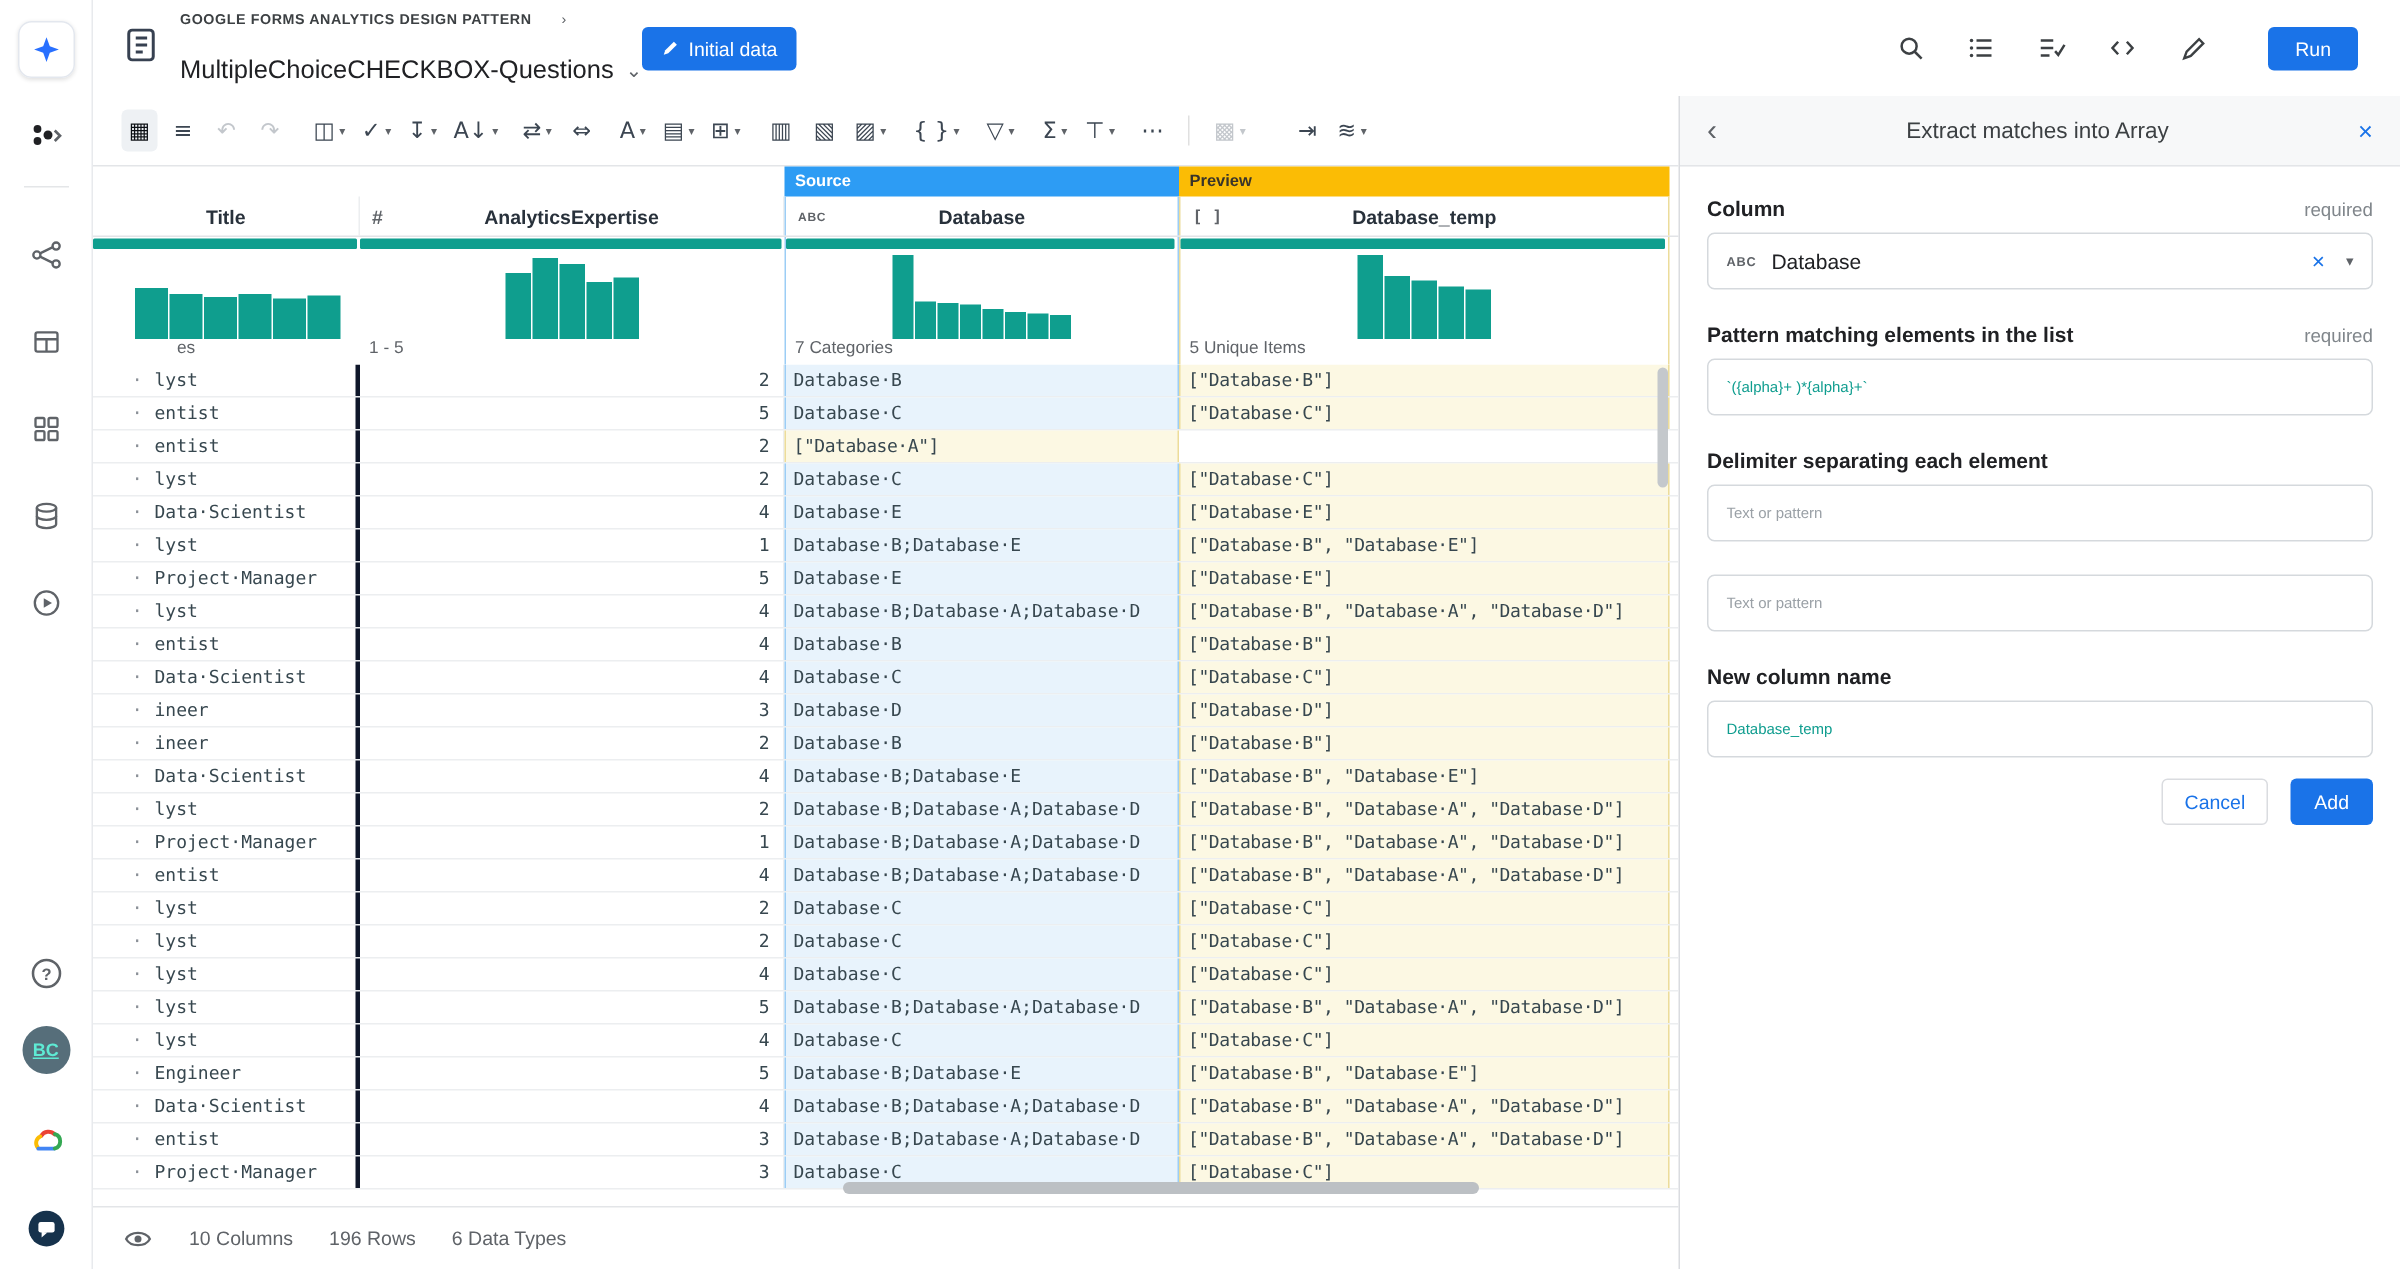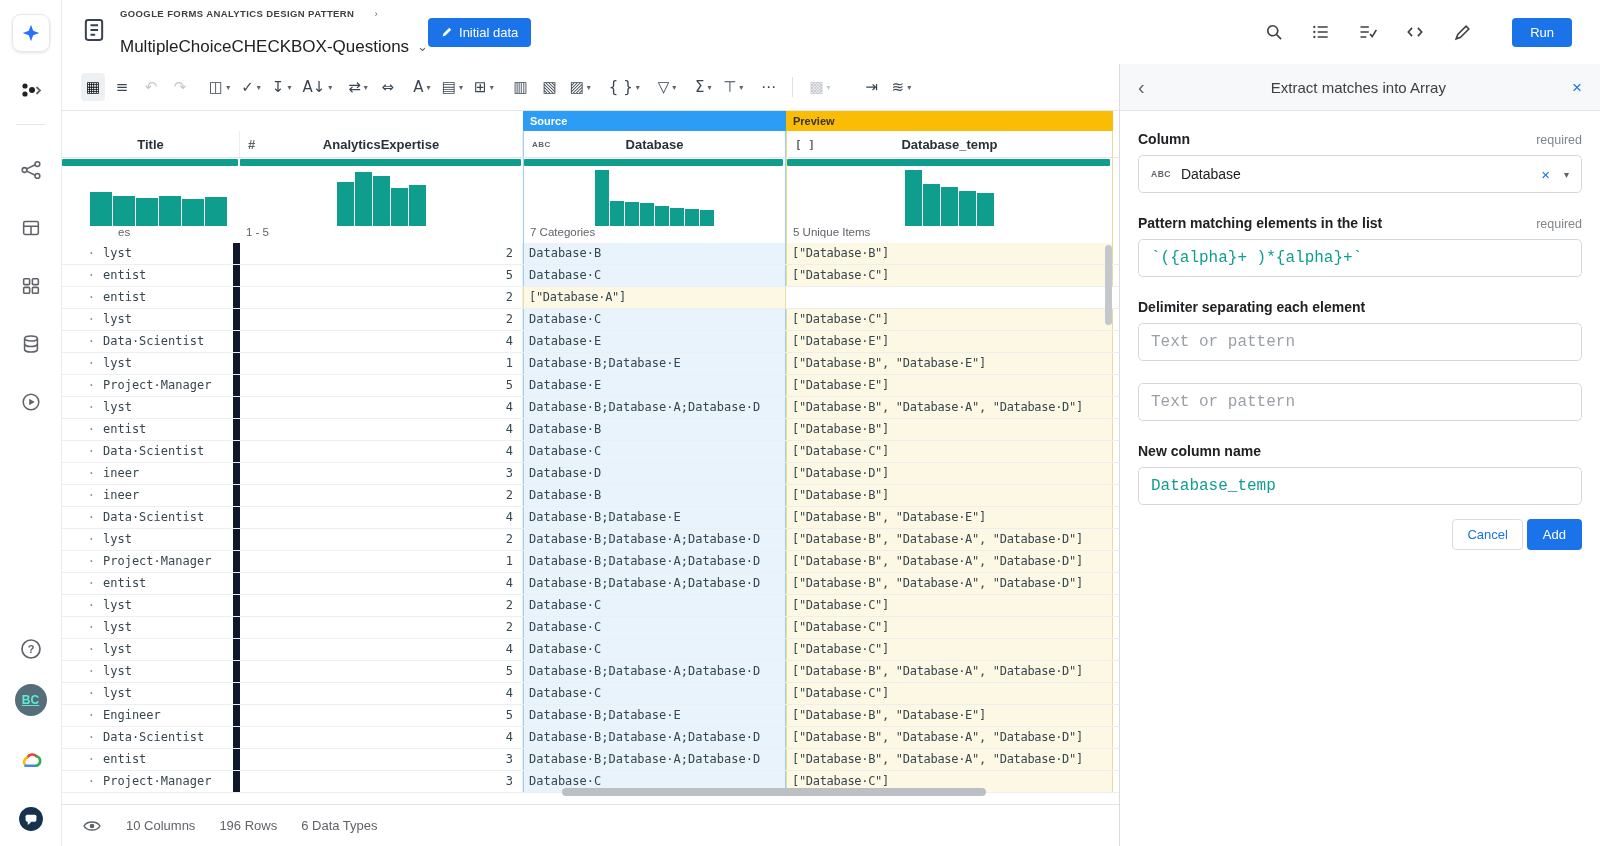--- a/index.html
+++ b/index.html
@@ -67,21 +67,21 @@
   .hist { display:flex; align-items:flex-end; gap:1px; height:56px; margin-top:2px; cursor:pointer; }
   .h-center { justify-content:center; }
   .bar { background:#0f9e8e; }
   .s-row { height:17px; font-size:11.5px; color:#5f6368; }
   .s-row > div { padding-left:6px; border-right:1px solid transparent; }
   .s-row .t-sum { padding-left:56px; }
   .rows { flex:1; position:relative; overflow:hidden; }
   .grow { height:22px; border-bottom:1px solid #eceef0; font-family:"DejaVu Sans Mono",monospace; font-size:12px; color:#37474f; cursor:default; }
   .cell { line-height:21px; white-space:nowrap; overflow:hidden; }
   .c-gut { text-align:right; padding-right:5px; color:#8a9097; }
-  .c-title { padding-left:3px; border-right:7px solid #0f172a; }
+  .c-title { padding-left:3px; border-right:3px solid #0f172a; }
   .c-exp { text-align:right; padding-right:9px; border-right:1px solid #eceef0; }
   .c-db { background:#e8f3fc; padding-left:5px; }
   .c-prev { background:#fcf8e3; padding-left:5px; letter-spacing:-0.3px; }
   .vscroll { position:absolute; right:7px; top:2px; width:7px; height:80px; border-radius:4px; background:#c4c8cc; cursor:pointer; }
   .hscroll { position:absolute; left:500px; bottom:8px; width:424px; height:8px; border-radius:4px; background:#bcc0c4; cursor:pointer; }
 
   
   .footer { height:42px; border-top:1px solid #e3e5e8; display:flex; align-items:center; gap:24px; padding-left:20px; font-size:13px; color:#5f6368; flex-shrink:0; }
   .footer .eye { display:flex; align-items:center; cursor:pointer; }
 
@@ -94,24 +94,24 @@
   .p-body { padding:20px 18px; overflow:hidden; }
   .lrow { display:flex; justify-content:space-between; align-items:baseline; margin-bottom:8px; }
   .lbl { font-size:14px; font-weight:bold; color:#202124; }
   .req { font-size:12.5px; color:#80868b; }
   .fgap { margin-bottom:22px; }
   .select { height:38px; border:1px solid #d5d9dd; border-radius:5px; display:flex; align-items:center; padding:0 12px; cursor:pointer; }
   .badge { font-size:8.5px; font-weight:bold; letter-spacing:.5px; color:#5f6368; margin-right:10px; }
   .selval { font-size:14px; color:#202124; }
   .clear { margin-left:auto; color:#1a73e8; font-size:15px; cursor:pointer; }
   .chev { margin-left:14px; color:#5f6368; font-size:10px; }
-  .inp { width:100%; height:38px; border:1px solid #d5d9dd; border-radius:5px; padding:0 12px; font-family:Liberation Mono, monospace; font-size:16px; color:#202124; outline:none; }
+  .inp { width:100%; height:38px; border:1px solid #d5d9dd; border-radius:5px; padding:0 12px; font-family:Liberation Sans, sans-serif; font-size:10px; color:#202124; outline:none; }
   .inp::placeholder { color:#9aa0a6; }
   .inp.green { color:#0f9d8f; }
-  .btn-row { display:flex; justify-content:flex-end; gap:4px; margin-top:14px; }
+  .btn-row { display:flex; justify-content:flex-end; gap:15px; margin-top:14px; }
   .btn-ghost { background:#fff; border:1px solid #dadce0; color:#1a73e8; font-size:13px; font-family:"Liberation Sans",sans-serif; border-radius:4px; padding:7px 14px; cursor:pointer; }
   .btn-add { padding:7px 16px; }
 </style>
 </head>
 <body>
 
 <aside class="sidebar">
   <div class="logo">
     <svg width="22" height="22" viewBox="0 0 24 24">
         <path d="M12 3 L14.4 9.6 L21 12 L14.4 14.4 L12 21 L9.6 14.4 L3 12 L9.6 9.6 Z" fill="#2970ff"></path>

